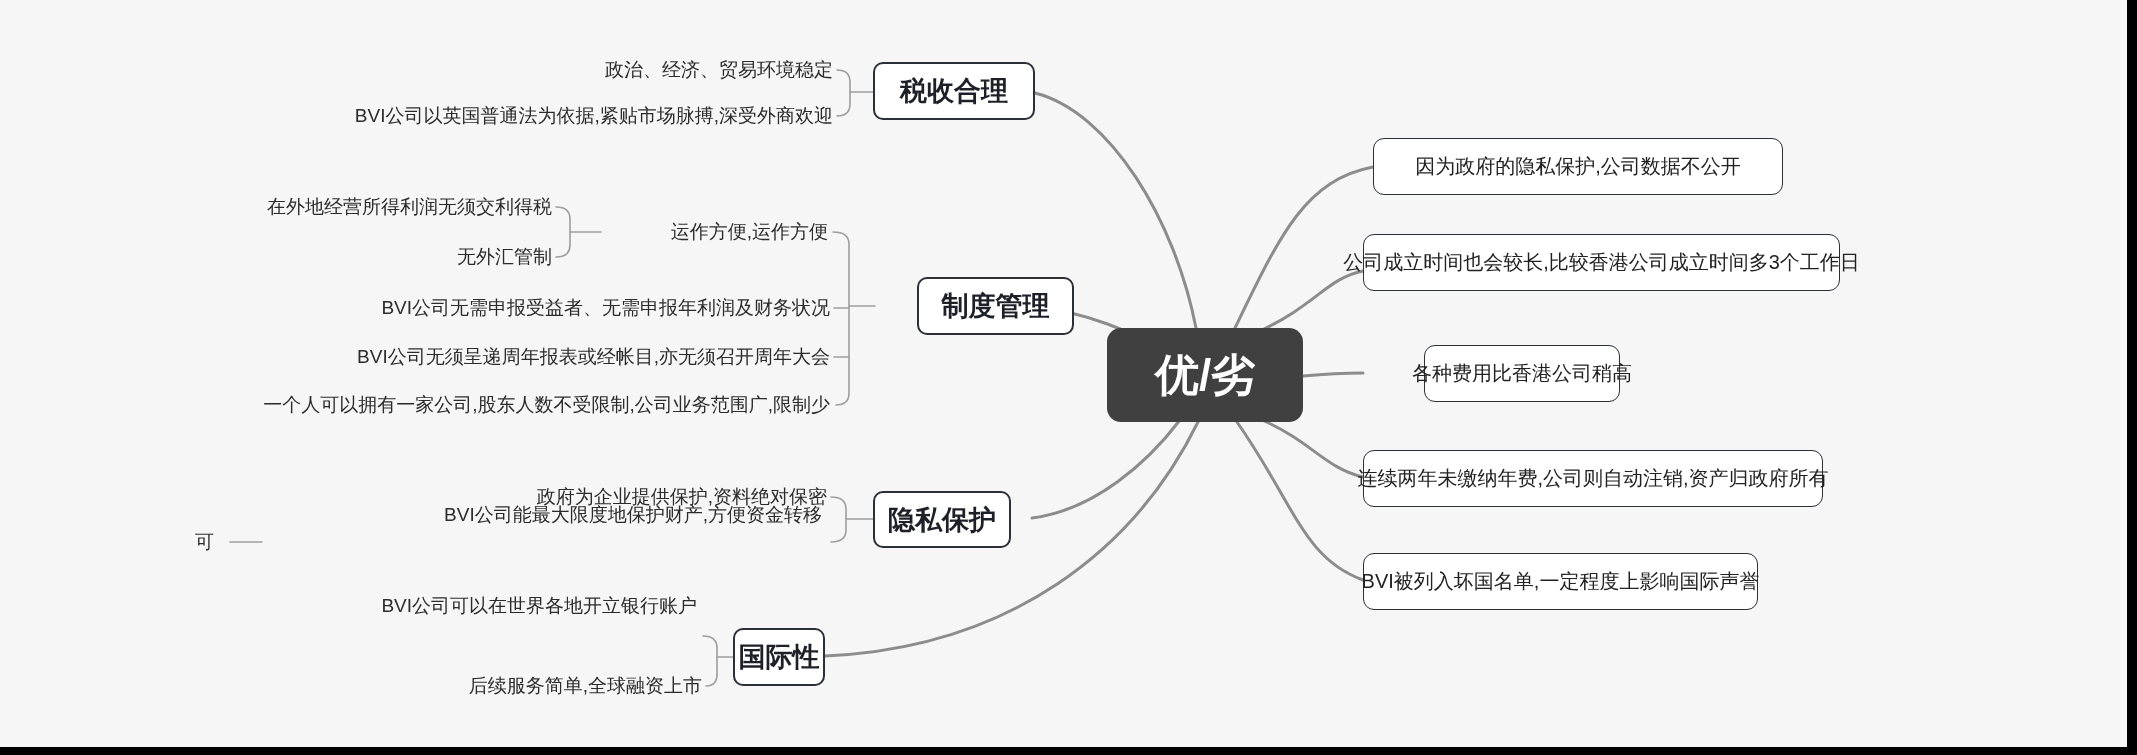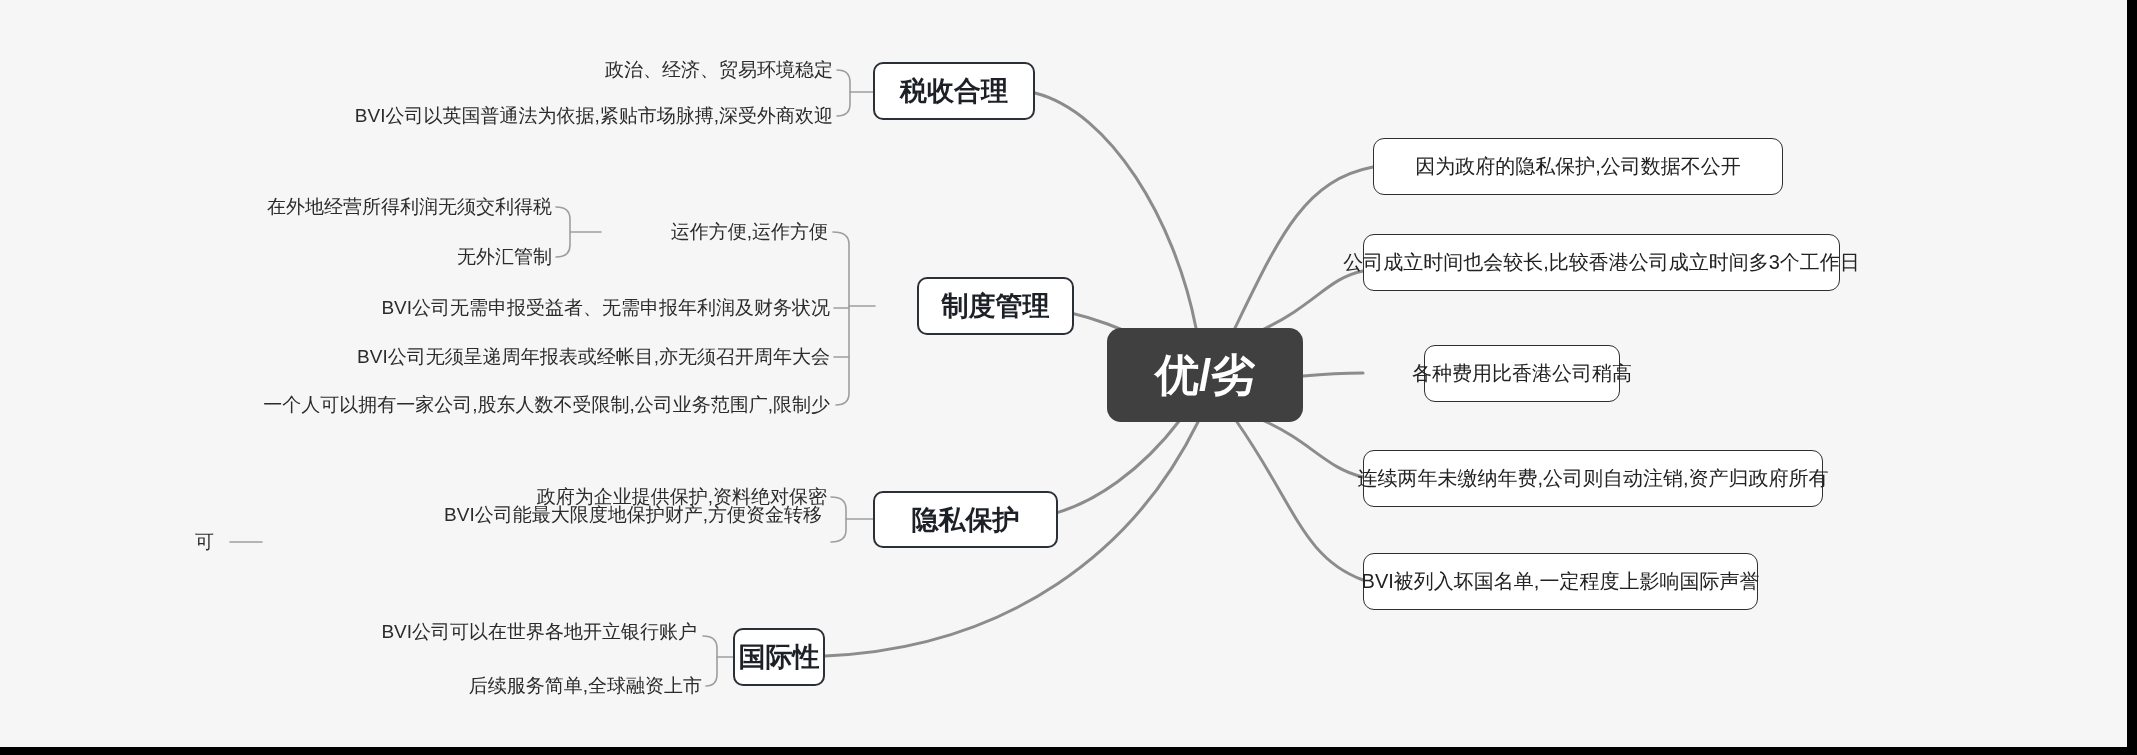--- a/index.html
+++ b/index.html
@@ -68,38 +68,38 @@
   <path class="bracket" d="M 230 542 L 262 542"></path>
 
   <path class="bracket" d="M 703 636 Q 717 636 717 648 L 717 674 Q 717 686 706 686"></path>
   <path class="bracket" d="M 717 657 L 733 657"></path>
 </svg>
 
 <div class="root-node">优/劣</div>
 
 <div class="branch-box" style="left:873px;top:62px;width:162px;height:58px;">税收合理</div>
 <div class="branch-box" style="left:875px;top:277px;width:157px;height:58px;margin-left:42px;">制度管理</div>
-<div class="branch-box" style="left:873px;top:491px;width:185px;height:57px;">隐私保护</div>
+<div class="branch-box" style="left:873px;top:491px;width:138px;height:57px;">隐私保护</div>
 <div class="branch-box" style="left:733px;top:628px;width:92px;height:58px;">国际性</div>
 
 <div class="leaf" style="right:1304px;top:55px;">政治、经济、贸易环境稳定</div>
 <div class="leaf" style="right:1304px;top:101px;">BVI公司以英国普通法为依据,紧贴市场脉搏,深受外商欢迎</div>
 
 <div class="leaf" style="right:1585px;top:192px;">在外地经营所得利润无须交利得税</div>
 <div class="leaf" style="right:1585px;top:242px;text-align:center;">无外汇管制</div>
 <div class="leaf" style="right:1309px;top:217px;">运作方便,运作方便</div>
 <div class="leaf" style="right:1307px;top:293px;">BVI公司无需申报受益者、无需申报年利润及财务状况</div>
 <div class="leaf" style="right:1307px;top:342px;">BVI公司无须呈递周年报表或经帐目,亦无须召开周年大会</div>
 <div class="leaf" style="right:1307px;top:390px;">一个人可以拥有一家公司,股东人数不受限制,公司业务范围广,限制少</div>
 
 <div class="leaf" style="right:1310px;top:482px;">政府为企业提供保护,资料绝对保密</div>
 <div class="leaf" style="right:1315px;top:500px;">BVI公司能最大限度地保护财产,方便资金转移</div>
 <div class="leaf" style="right:1923px;top:527px;">可</div>
 
-<div class="leaf" style="right:1440px;top:617px;">BVI公司可以在世界各地开立银行账户</div>
+<div class="leaf" style="right:1440px;top:591px;">BVI公司可以在世界各地开立银行账户</div>
 <div class="leaf" style="right:1435px;top:671px;">后续服务简单,全球融资上市</div>
 
 <div class="con-box" style="left:1373px;top:138px;width:410px;height:57px;">因为政府的隐私保护,公司数据不公开</div>
 <div class="con-box" style="left:1363px;top:234px;width:477px;height:57px;">公司成立时间也会较长,比较香港公司成立时间多3个工作日</div>
 <div class="con-box" style="left:1412px;top:345px;width:196px;height:57px;margin-left:12px;">各种费用比香港公司稍高</div>
 <div class="con-box" style="left:1363px;top:450px;width:460px;height:57px;">连续两年未缴纳年费,公司则自动注销,资产归政府所有</div>
 <div class="con-box" style="left:1363px;top:553px;width:395px;height:57px;">BVI被列入坏国名单,一定程度上影响国际声誉</div>
 
 <div class="edge-bar" id="bottom-bar"></div>
 <div class="edge-bar" id="right-bar"></div>

